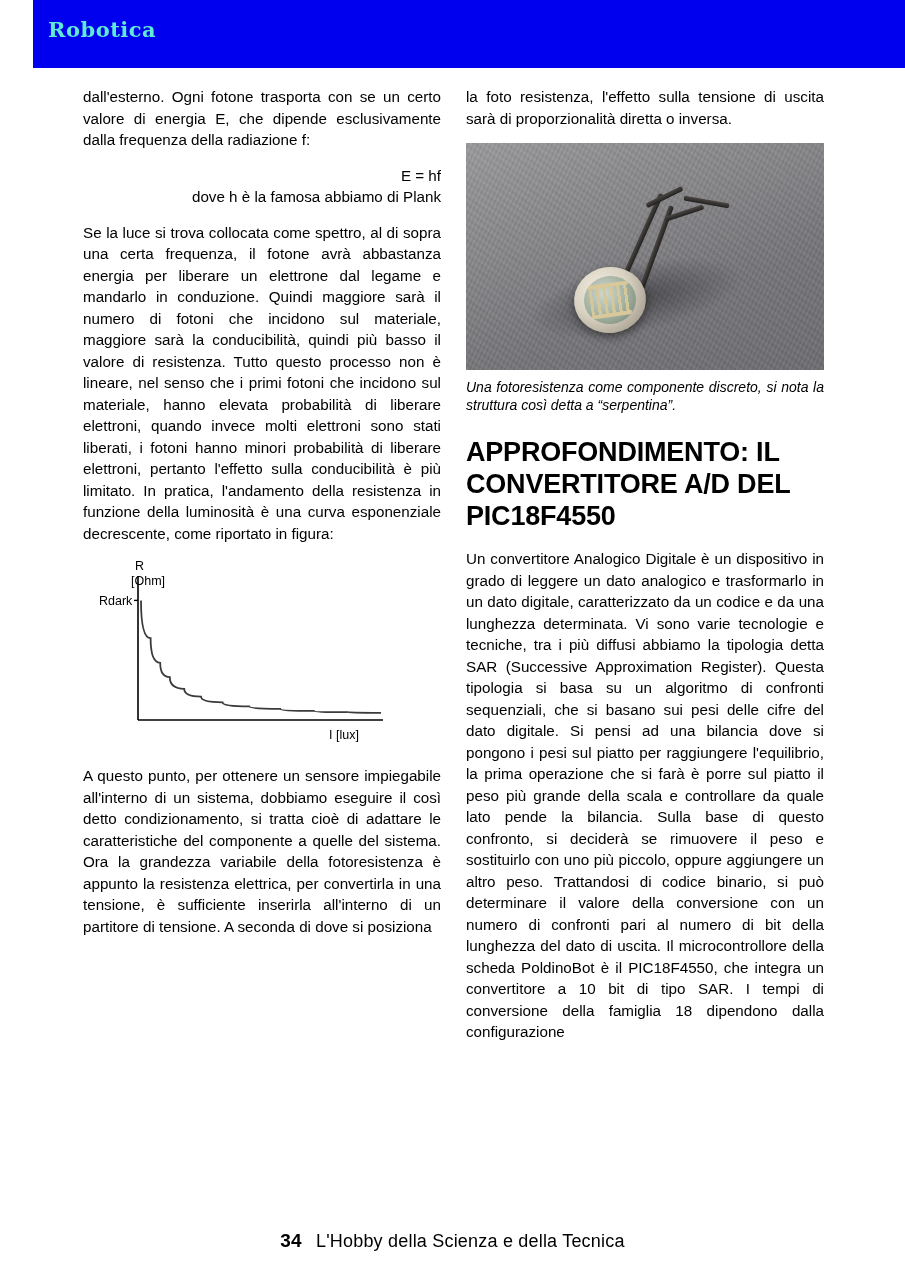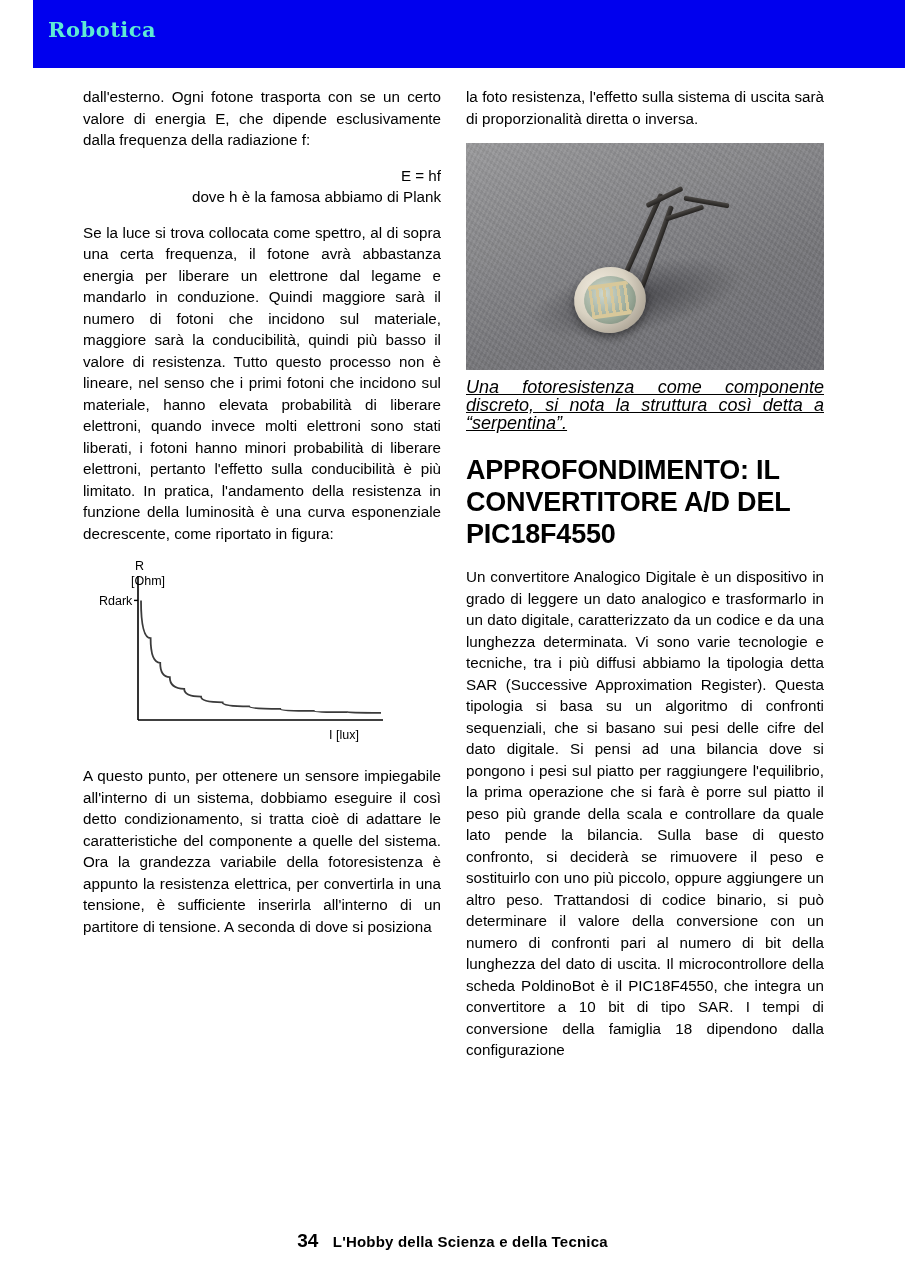--- a/index.html
+++ b/index.html
@@ -64,26 +64,25 @@
     margin: 0 0 14px 0;
     font-size: 15.2px;
     line-height: 21.5px;
     text-align: justify;
     text-justify: inter-word;
     hyphens: none;
   }
   p.nojust { text-align: right; }
 
   .caption {
-    font-size: 18px;
+    font-size: 14px;
     line-height: 18px;
     font-style: italic;
     text-align: justify;
     margin: 8px 0 14px 0;
-    text-decoration: underline;
   }
 
   h2.section {
     font-size: 27px;
     line-height: 32px;
     font-weight: bold;
     margin: 22px 0 16px 0;
     letter-spacing: -0.2px;
   }
 
@@ -209,24 +208,23 @@
     text-align: center;
   }
   .footer .pagenum {
     font-size: 19px;
     font-weight: bold;
     vertical-align: middle;
     margin-right: 10px;
     font-family: "Liberation Sans", sans-serif;
   }
   .footer .magazine {
-    font-size: 15px;
+    font-size: 18px;
     vertical-align: middle;
     letter-spacing: 0.2px;
-    font-weight: bold;
   }
 </style>
 </head>
 <body>
 
 <div class="header-band">
   <div class="header-left-strip"></div>
   <div class="header-title">Robotica</div>
 </div>
 
@@ -260,21 +258,21 @@
         <text x="246" y="181" font-family="Liberation Sans, sans-serif" font-size="12.5" fill="#000">I [lux]</text>
       </svg>
     </div>
 
 
     <p class="body">A questo punto, per ottenere un sensore impiegabile all'interno di un sistema, dobbiamo eseguire il così detto condizionamento, si tratta cioè di adattare le caratteristiche del componente a quelle del sistema. Ora la grandezza variabile della fotoresistenza è appunto la resistenza elettrica, per convertirla in una tensione, è sufficiente inserirla all'interno di un partitore di tensione. A seconda di dove si posiziona</p>
   </div>
 
   <div class="col col-right">
 
-    <p class="body">la foto resistenza, l'effetto sulla sistema di uscita sarà di proporzionalità diretta o inversa.</p>
+    <p class="body">la foto resistenza, l'effetto sulla tensione di uscita sarà di proporzionalità diretta o inversa.</p>
 
     <div class="photo">
       <div class="grain"></div>
       <div class="shadow-blob"></div>
       <div class="lead lead1"></div>
       <div class="lead lead1b"></div>
       <div class="lead lead2"></div>
       <div class="lead lead2b"></div>
       <div class="lead lead3"></div>
       <div class="ldr-body">

